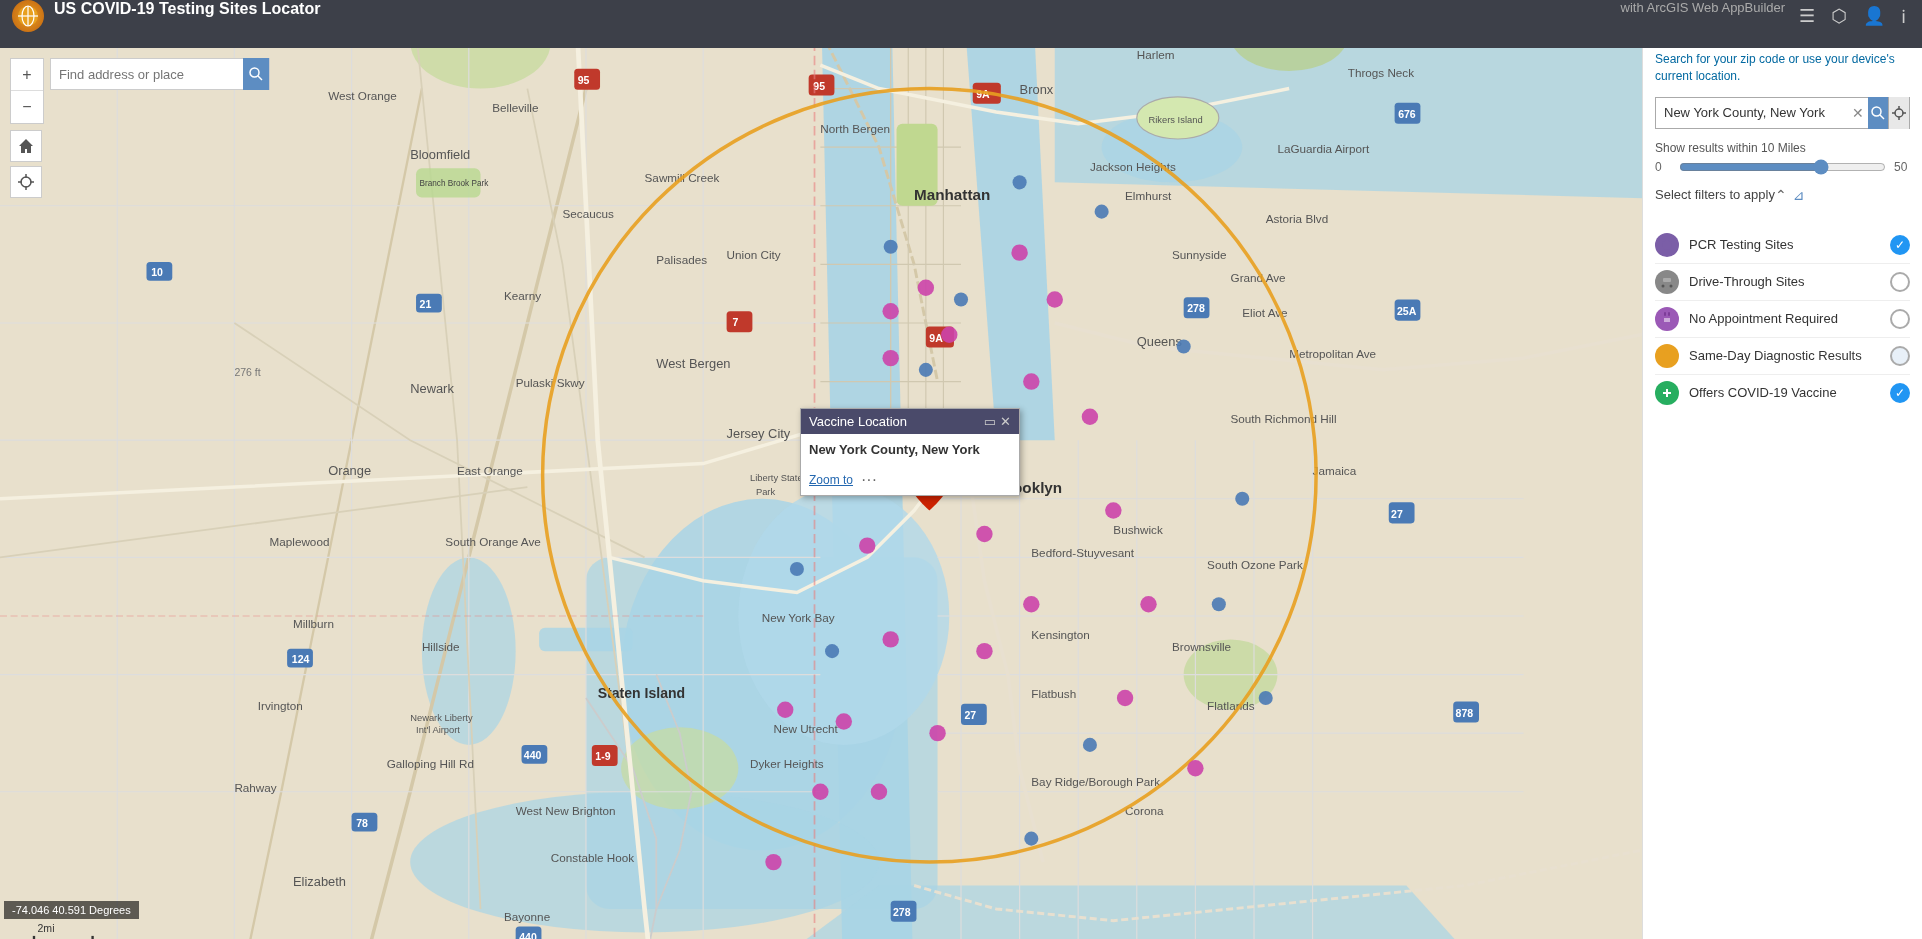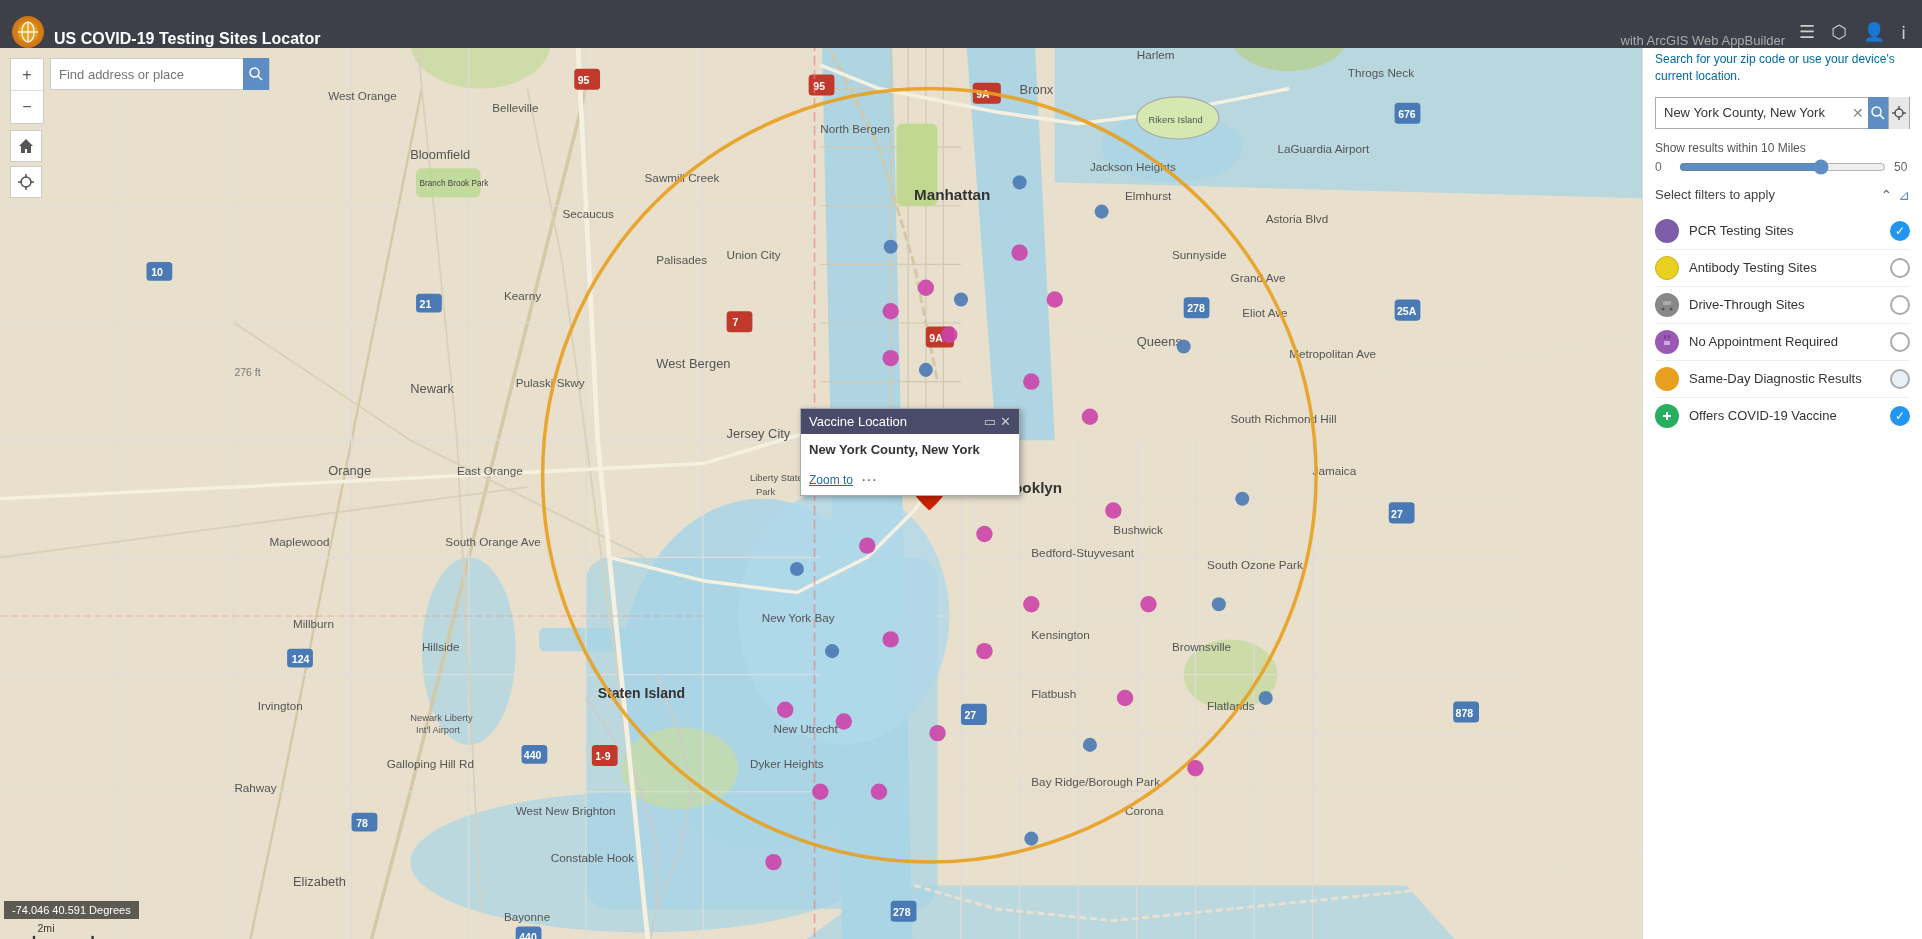--- a/index.html
+++ b/index.html
@@ -1,21 +1,21 @@
 <!DOCTYPE html>
 <html><head>
   <meta charset="utf-8">
   <style>
     * { box-sizing: border-box; margin: 0; padding: 0; }
     body { font-family: Arial, sans-serif; width: 1922px; height: 939px; overflow: hidden; background: #3d4049; }
 
     
     #header {
       position: absolute; top: 0; left: 0; right: 0; height: 48px;
-      background: #3d4049; display: flex; align-items: flex-end;
+      background: #3d4049; display: flex; align-items: flex-start;
       padding: 0 12px; z-index: 100; gap: 10px;
     }
     #header .app-logo {
       width: 32px; height: 32px; border-radius: 50%;
       background: radial-gradient(circle, #e8a020, #c06010);
       display: flex; align-items: center; justify-content: center;
       font-size: 14px; color: white; font-weight: bold;
     }
     #header .app-title {
       color: white; font-size: 16px; font-weight: bold; flex: 1;
@@ -190,22 +190,22 @@
     }
     .range-wrap span {
       font-size: 12px; color: #666; min-width: 16px;
     }
     .range-input {
       flex: 1; accent-color: #5d8dc2;
     }
 
     
     .filters-header {
-      display: flex; align-items: center; justify-content: space-between;
-      margin-bottom: 10px;
+      display: flex; align-items: center; 
+      margin-bottom: 24px;
     }
     .filters-label {
       font-size: 13px; color: #444; font-weight: 500;
     }
     .filters-icons {
       display: flex; gap: 6px; align-items: center;
     }
     .filter-arrow-icon {
       color: #666; font-size: 14px; cursor: pointer;
     }
@@ -649,29 +649,20 @@
       <div class="filter-item">
         <div class="filter-icon purple">
           <svg width="12" height="12" viewBox="0 0 12 12">
               <circle cx="6" cy="6" r="5" fill="#7b5ea7"></circle>
             </svg>
         </div>
         <span class="filter-item-label">PCR Testing Sites</span>
         <div class="filter-checkbox checked"></div>
       </div>
 
-      <div class="filter-item">
-        <div class="filter-icon yellow">
-          <svg width="12" height="12" viewBox="0 0 12 12">
-              <circle cx="6" cy="6" r="5" fill="#e8d020"></circle>
-            </svg>
-        </div>
-        <span class="filter-item-label">Antibody Testing Sites</span>
-        <div class="filter-checkbox"></div>
-      </div>
 
       <div class="filter-item">
         <div class="filter-icon gray">
           <svg width="14" height="12" viewBox="0 0 14 12">
               <rect x="1" y="4" width="12" height="6" rx="2" fill="#888"></rect>
               <rect x="3" y="2" width="8" height="4" rx="1" fill="#aaa"></rect>
               <circle cx="3" cy="10" r="1.5" fill="#555"></circle>
               <circle cx="11" cy="10" r="1.5" fill="#555"></circle>
             </svg>
         </div>

